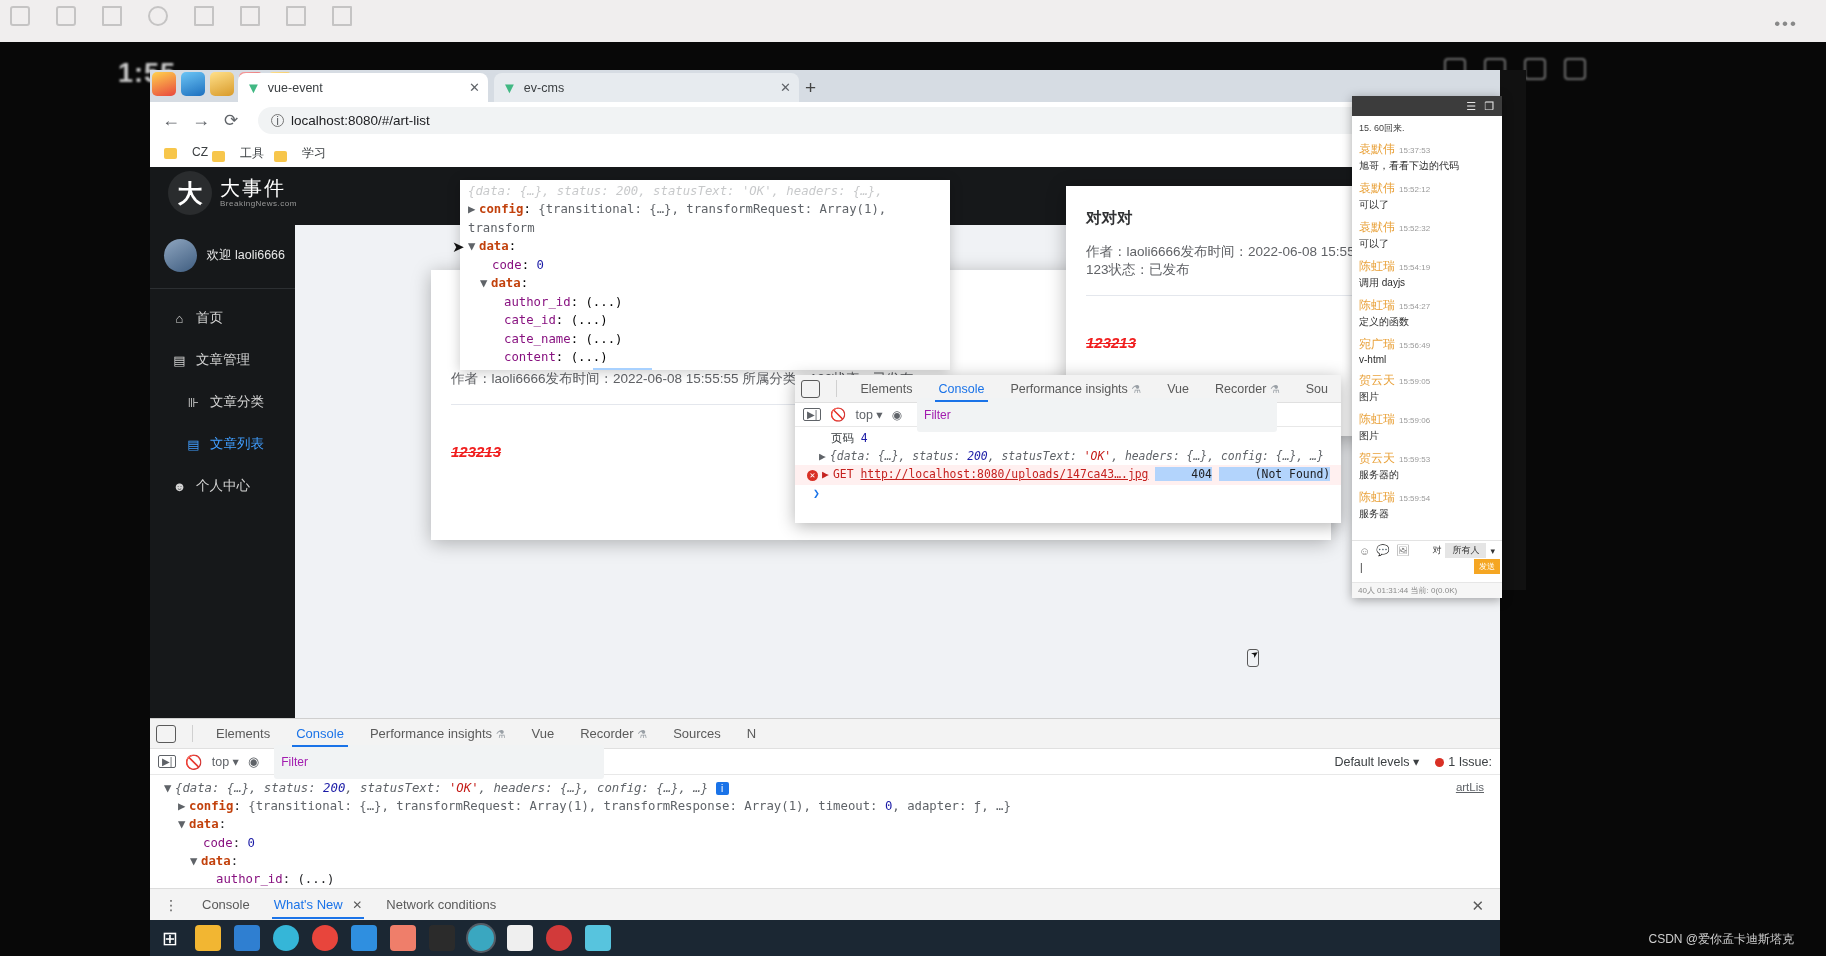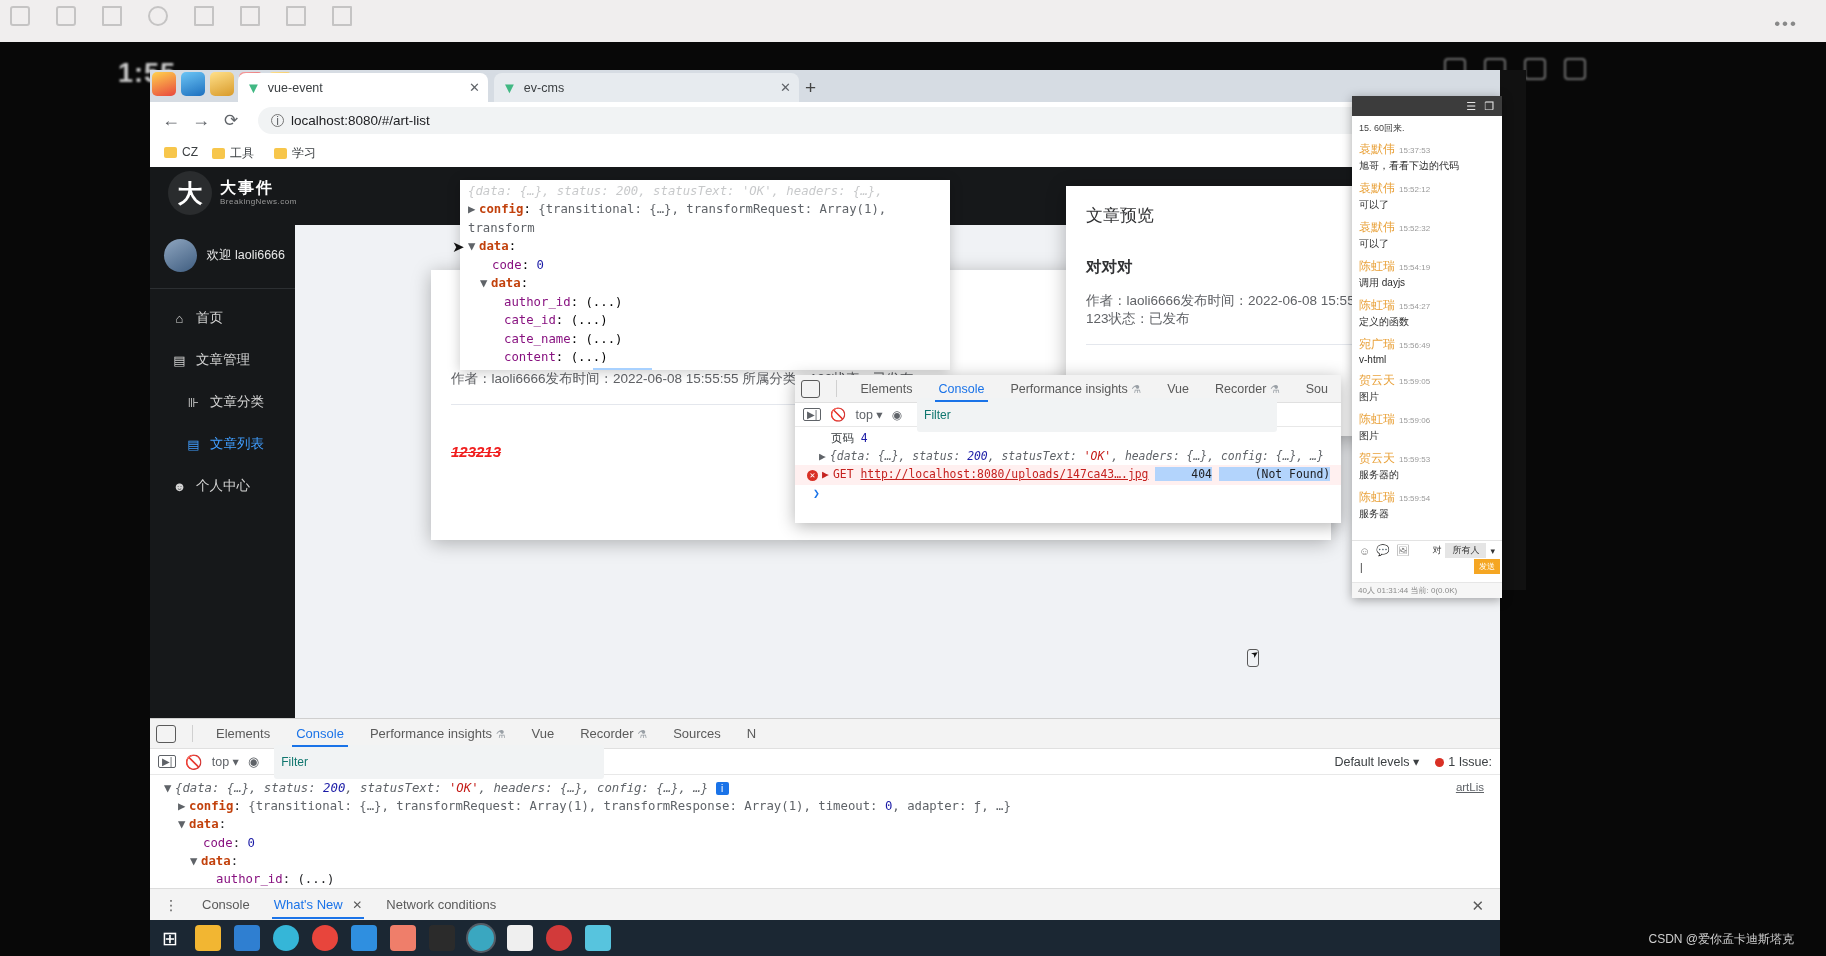--- a/index.html
+++ b/index.html
@@ -77,36 +77,36 @@
     position:absolute; left:108px; top:5px; width:1150px; height:27px;
     background:#f1f3f4; border-radius:14px; display:flex; align-items:center;
     padding:0 13px; gap:7px; font-size:13.5px; color:#202124;
   }
   .omnibox .infoico { font-size:12px; color:#5f6368; border:1px solid #777; border-radius:50%;
                       width:13px; height:13px; display:flex; align-items:center; justify-content:center; }
   .star { position:absolute; right:48px; top:9px; color:#5f6368; font-size:14px; }
 
   
   .bmbar { position:absolute; left:0; top:70px; width:1350px; height:27px; background:#fff; }
-  .bm { position:absolute; top:5px; display:flex; align-items:center; gap:5px; font-size:12px; color:#3c4043; }
+  .bm { position:absolute; top:5px; display:flex; align-items:flex-end; gap:15px; font-size:12px; color:#3c4043; }
   .bm .folder { width:13px; height:11px; background:#f7c64b; border-radius:2px; }
 
   
   .page { position:absolute; left:0; top:97px; width:1350px; height:625px; background:#f2f2f2; overflow:hidden; }
   .app-header {
     position:absolute; left:0; top:0; width:1350px; height:58px; background:#16181a;
     display:flex; align-items:center;
   }
   .logo-wrap { position:absolute; left:18px; top:4px; display:flex; align-items:center; gap:8px; }
   .logo-mark {
     width:44px; height:44px; border-radius:50%; background:#2a2c2e; color:#fff;
     display:flex; align-items:center; justify-content:center; font-size:25px; font-weight:bold;
     font-family:"DejaVu Sans", sans-serif;
   }
-  .logo-text { color:#fff; font-size:16px; font-weight:bold; letter-spacing:2px; line-height:1.05; }
+  .logo-text { color:#fff; font-size:20px; font-weight:normal; letter-spacing:2px; line-height:1.05; }
   .logo-sub { color:#9a9a9a; font-size:8px; letter-spacing:.5px; }
   .hdr-right { position:absolute; right:22px; top:20px; color:#d8d8d8; font-size:13px; }
 
   .sidebar {
     position:absolute; left:0; top:58px; width:145px; bottom:0; background:#16181a;
   }
   .user-row { display:flex; align-items:center; gap:9px; padding:14px 10px 16px 14px;justify-content:flex-end; }
   .avatar {
     width:33px; height:33px; border-radius:50%;
     background:linear-gradient(150deg,#8fa6c0,#3f5d80);
@@ -153,21 +153,21 @@
   .dt-tab { padding:6px 13px; position:relative; white-space:nowrap; }
   .dt-tab.sel { color:#1a73e8; }
   .dt-tab.sel::after { content:""; position:absolute; left:9px; right:9px; bottom:0; height:2px; background:#1a73e8; }
   .dt-warn { color:#9aa0a6; font-size:11px; }
   .dt-toolbar {
     height:26px; background:#fff; border-bottom:1px solid #e8e8e8;
     display:flex; align-items:center; padding-left:8px; gap:9px; font-size:12.5px; color:#5f6368;
   }
   .filter-box {
     width:330px; height:34px; background:#f1f3f4; border-radius:3px; margin-left:6px;
-    display:flex; align-items:center; padding-left:7px; color:#0f766e; font-size:12px;
+    display:flex; align-items:center; padding-left:7px; color:#a21caf; font-size:12px;
   }
   .levels { margin-left:auto; margin-right:8px; display:flex; align-items:center; gap:16px; font-size:12.5px; color:#3c4043; }
   .issue-pill { color:#3c4043; }
   .issue-dot { display:inline-block; width:9px; height:9px; border-radius:50%; background:#d93025; margin-right:4px; vertical-align:-1px;}
 
   .dt-console {
     position:absolute; left:0; top:56px; right:0; bottom:0; overflow:hidden;
     font-family:"DejaVu Sans Mono", monospace; font-size:12.3px; color:#202124;
     padding:4px 0 0 14px; line-height:1.48;
   }
@@ -387,21 +387,20 @@
 
     <div class="dlg dlg-back">
       <div class="dlg-body" style="padding-top:100px;">
         <div class="art-meta">作者：laoli6666发布时间：2022-06-08 15:55:55 所属分类：123状态：已发布</div>
         <div class="art-hr"></div>
         <div class="art-body">123213</div>
       </div>
     </div>
 
     <div class="dlg dlg-front">
-      <div class="dlg-title">文章预览</div>
       <div class="dlg-body">
         <div class="art-title">对对对</div>
         <div class="art-meta">作者：laoli6666发布时间：2022-06-08 15:55:55 所属分类：123状态：已发布</div>
         <div class="art-hr"></div>
         <div class="art-body">123213</div>
       </div>
     </div>
 
     <div style="position:absolute;left:310px;top:110px;width:490px;height:190px;background:#fff;
                 box-shadow:0 2px 12px rgba(0,0,0,.22);overflow:hidden;

